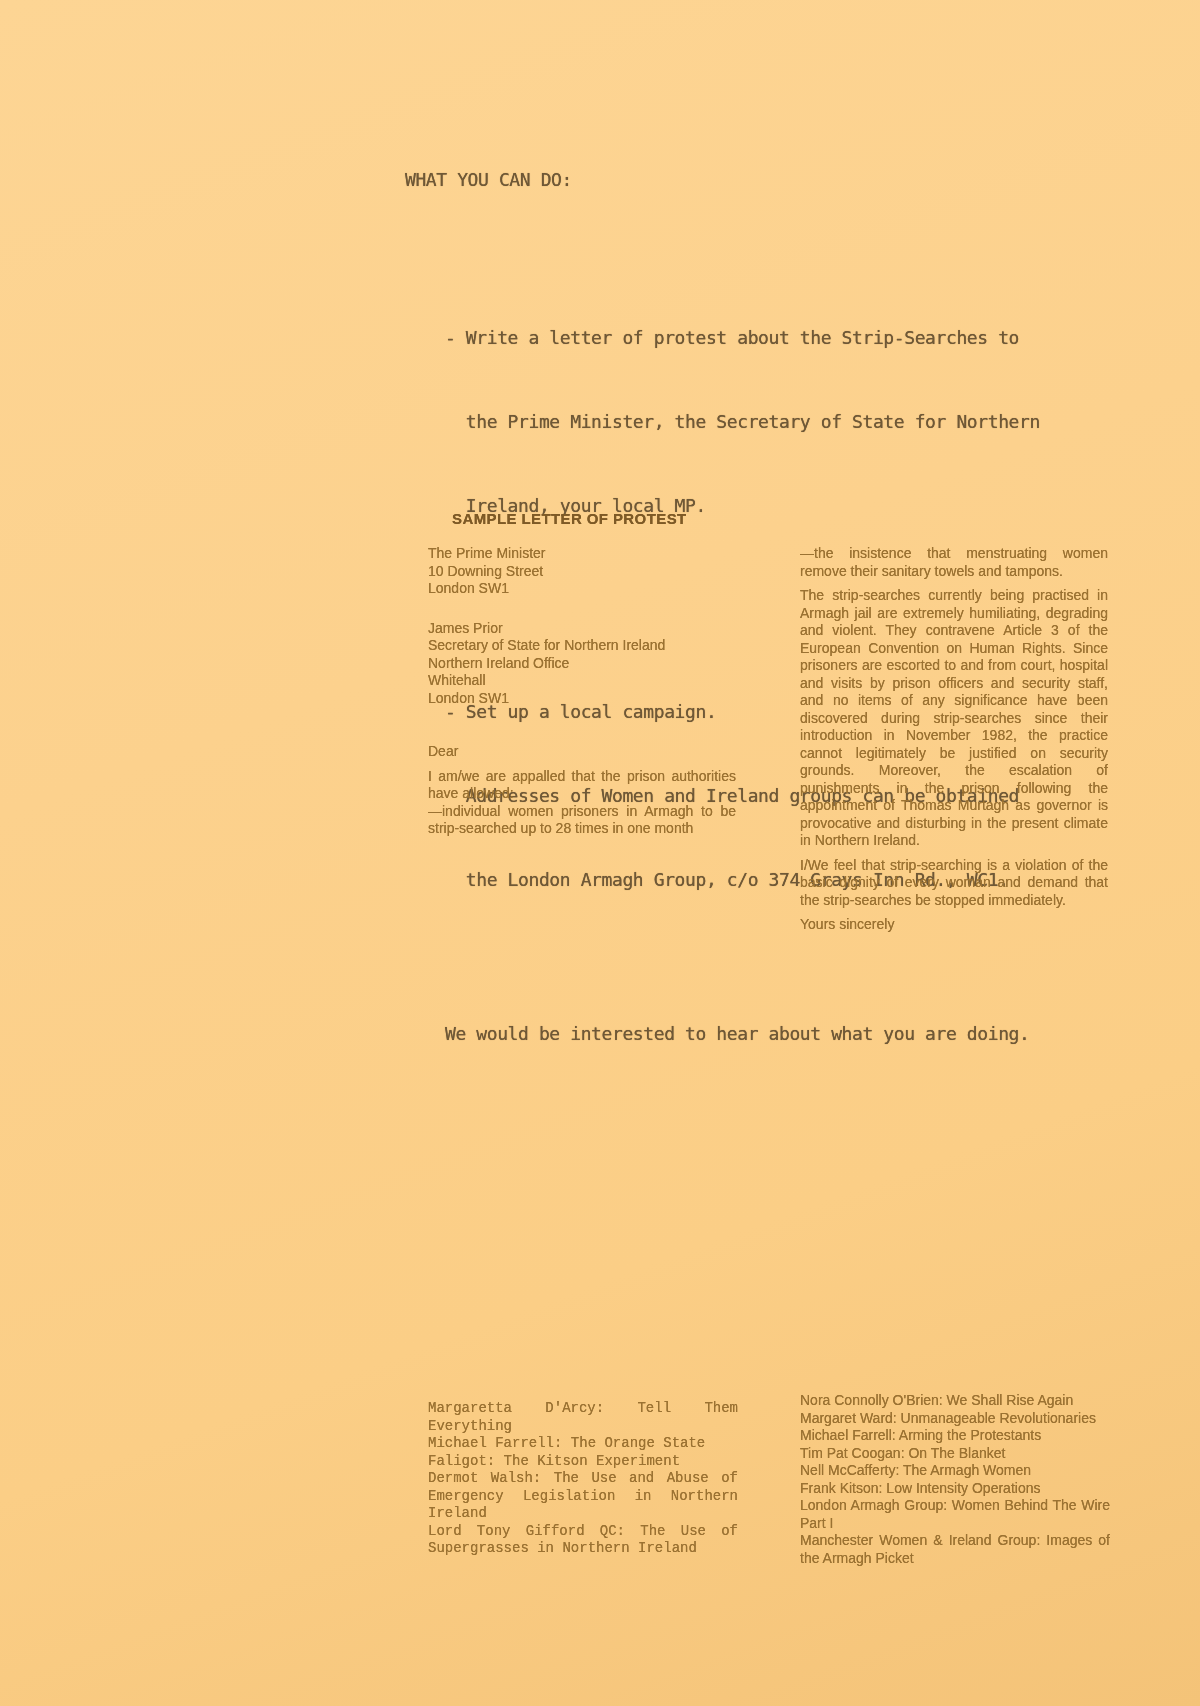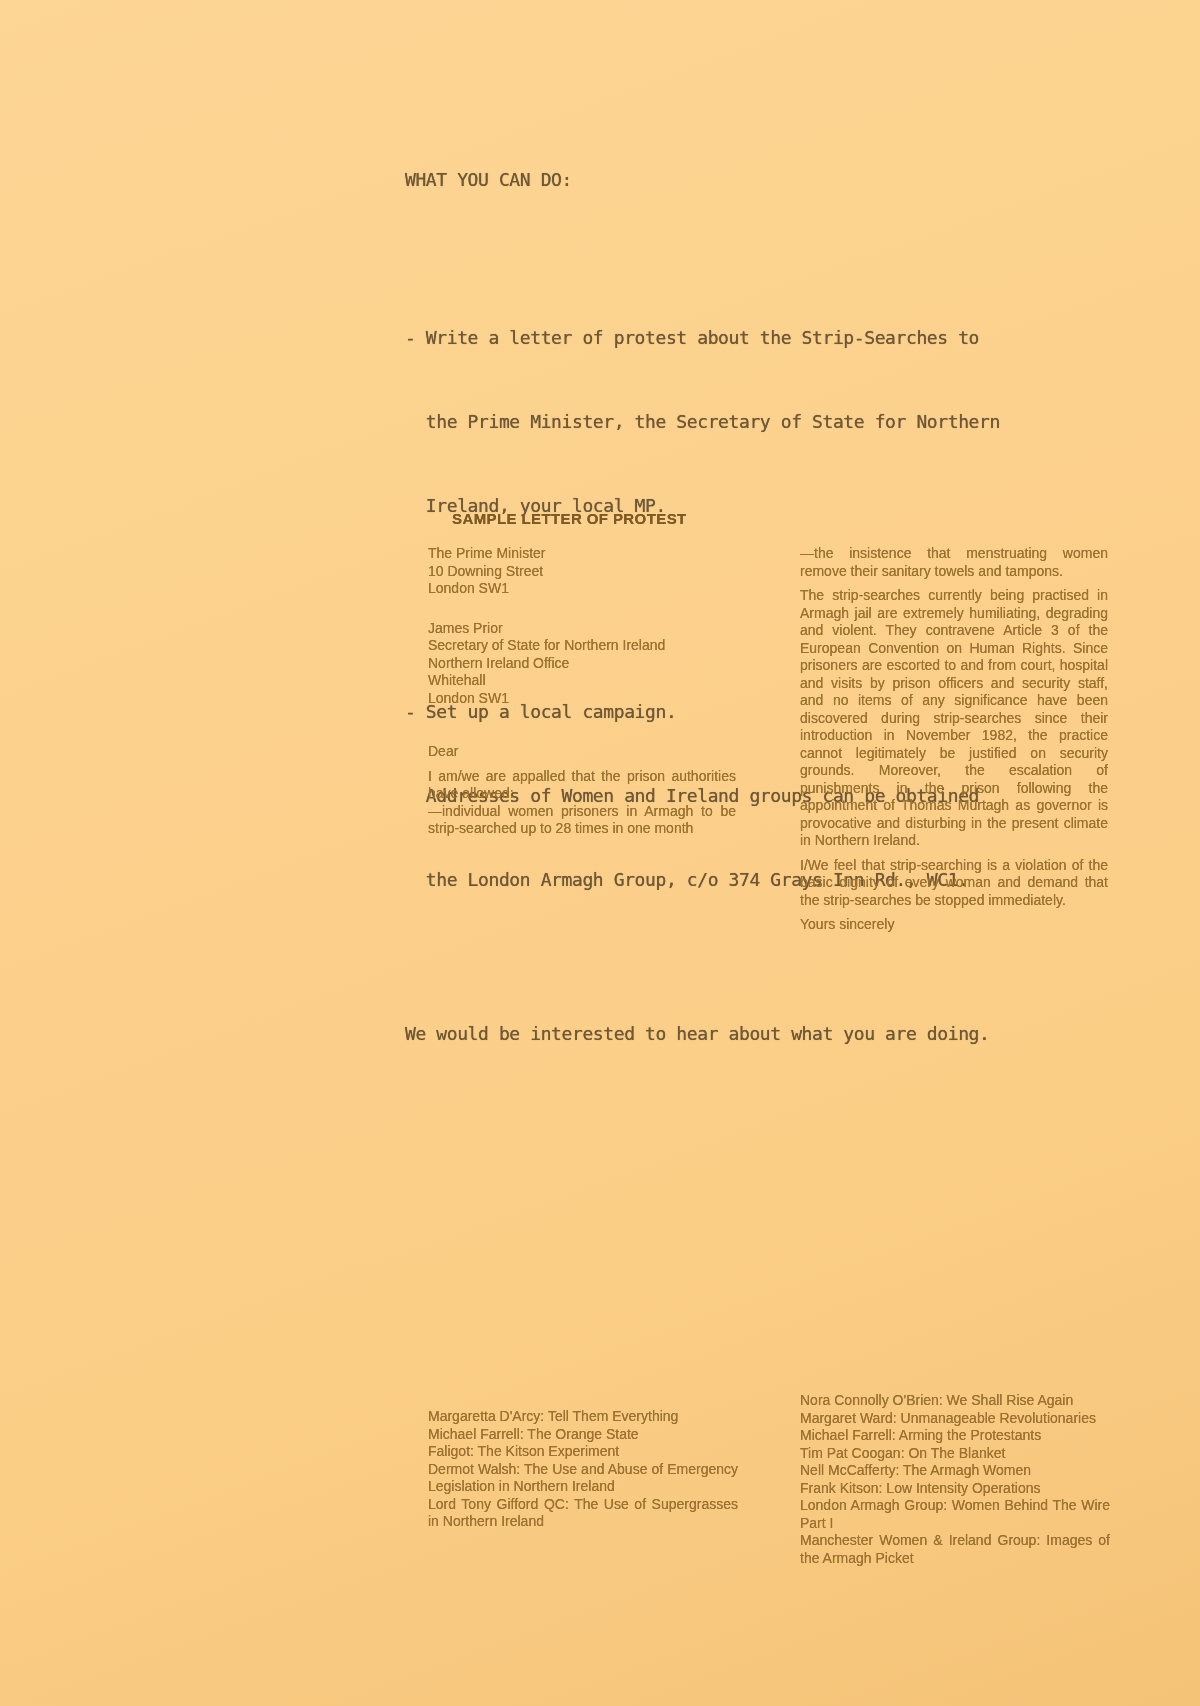--- a/index.html
+++ b/index.html
@@ -13,21 +13,21 @@
     background:linear-gradient(160deg,#fdd594 0%,var(--bg) 38%,#fbce86 70%,var(--bg-edge) 100%);
   }
   
   .typewriter{
     position:absolute;left:405px;top:110px;
     font-family:"DejaVu Sans Mono",monospace;
     font-size:18px;line-height:28px;color:var(--ink-type);
     white-space:pre;text-shadow:0 0 0.7px currentColor;
     letter-spacing:-0.4px;
   }
-  .tw-group{margin-top:18px;}
+  .tw-group{margin-top:18px;margin-left:40px;}
   .tw-group.g2{margin-top:10px;}
   .tw-closing{margin-top:14px;}
   
   .print{
     font-family:"Liberation Sans","DejaVu Sans",sans-serif;
     font-size:14px;line-height:17.5px;color:var(--ink-print);
     text-shadow:0 0 0.5px currentColor;
   }
   .letter-heading{
     position:absolute;left:452px;top:510px;
@@ -41,21 +41,21 @@
   .block{margin:0;}
   .addr2{margin-top:22px;}
   .salutation{margin-top:36px;}
   .para{text-align:justify;}
   .spaced{margin-top:7px;}
   
   .read-col{position:absolute;width:310px;}
   .read-left{left:428px;top:1392px;}
   .read-right{left:800px;top:1392px;}
   .read-intro{font-weight:bold;color:var(--ink-bold);text-align:justify;}
-  .read-items{margin-top:16px;}
+  .read-items{margin-top:8px;font-family:Liberation Mono, monospace;}
   .read-item{text-align:justify;}
 </style>
 </head>
 <body>
 
 <div class="page">
 
   <div class="typewriter">
     <div>WHAT YOU CAN DO:</div>
     <div class="tw-group">

